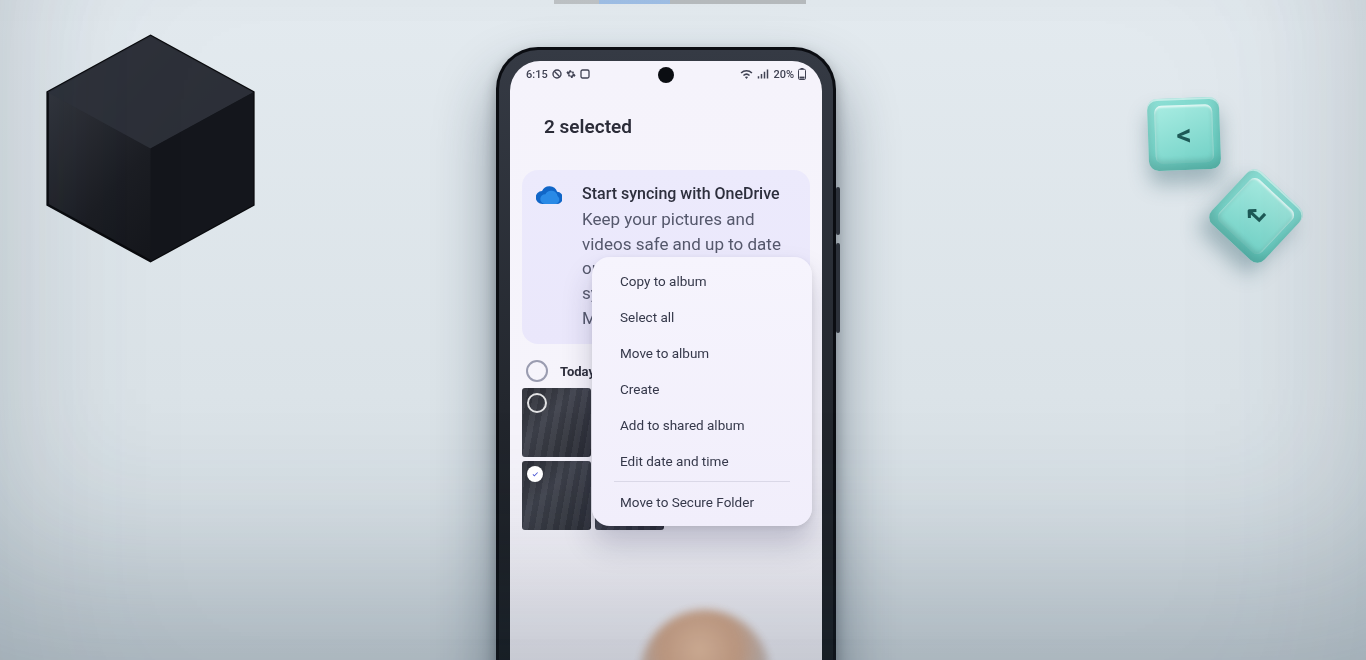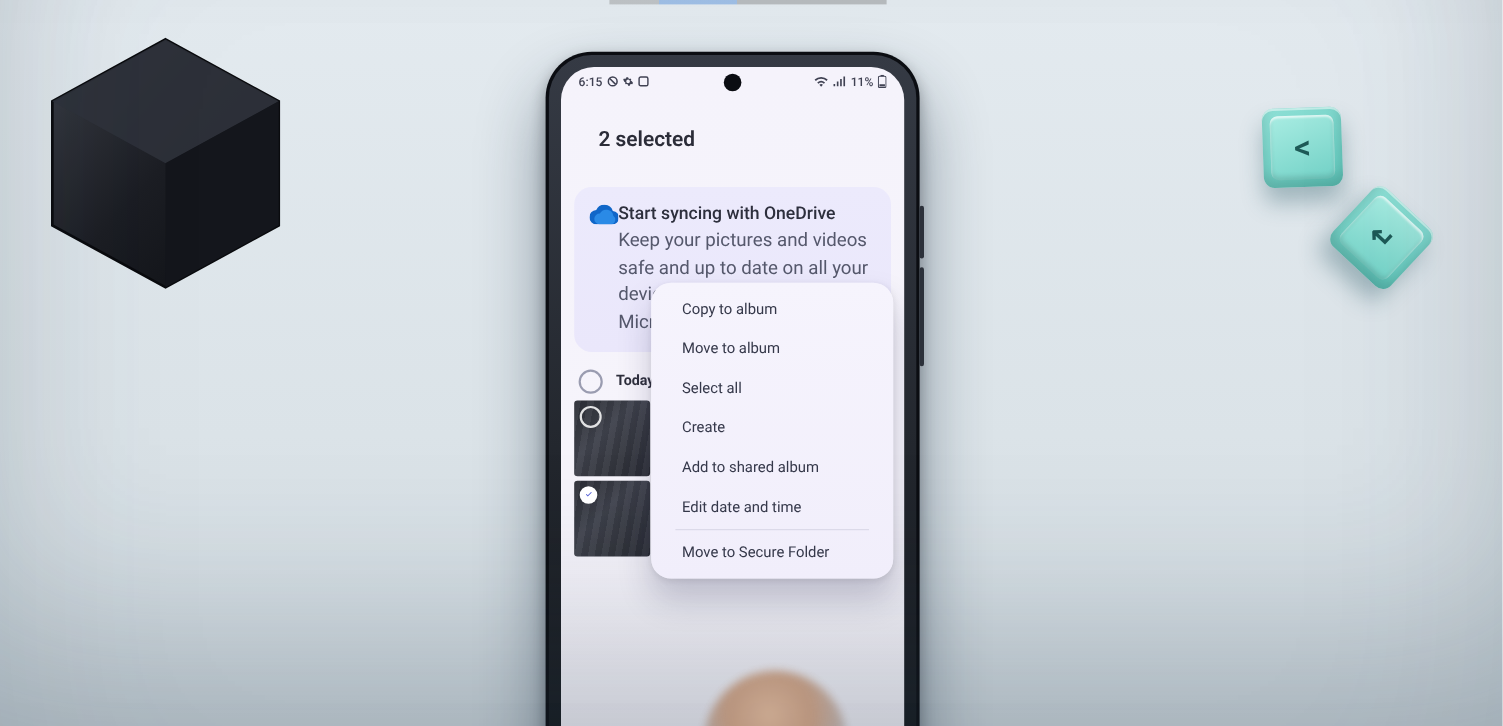--- a/index.html
+++ b/index.html
@@ -47,21 +47,21 @@
   .status{display:flex;justify-content:space-between;align-items:center;
     height:26px;padding:0 16px;font-size:11px;color:#404253;font-weight:500;text-align:center;}
   .status .l,.status .r{display:flex;align-items:center;gap:4px;}
   .status svg{display:block;}
   
   .hdr{padding:12px 18px 12px;}
   .hdr h1{margin:16px;font-size:19px;font-weight:600;color:#2b2c38;}
   
   .banner{margin:4px 12px 14px;padding:14px 14px 14px 14px;border-radius:16px;
     background:linear-gradient(180deg,#eceafc,#eae7fb);
-    display:flex;gap:0;}
+    display:flex;gap:20px;}
   .banner .cloud{flex:0 0 26px;margin-top:2px;}
   .banner .tx{flex:1;}
   .banner .tt{font-size:16px;color:#2d2f3d;font-weight:500;margin-bottom:4px;}
   .banner .sb{font-size:17px;line-height:1.45;color:#55586c;}
   
   .daterow{display:flex;align-items:center;gap:12px;padding:2px 16px 6px;}
   .ring{width:18px;height:18px;border:2px solid #9a9cb0;border-radius:50%;}
   .datelabel{font-size:13px;font-weight:700;color:#2e2f3c;}
   
   .grid{display:grid;grid-template-columns:repeat(4,1fr);gap:4px;padding:0 12px;}
@@ -140,21 +140,21 @@
               <rect x="1" y="1" width="8" height="8" rx="1.5" fill="none" stroke="#404253" stroke-width="1.3"></rect>
             </svg>
         </div>
         <div class="r">
           <svg width="13" height="10" viewBox="0 0 24 18">
               <path fill="#404253" d="M12 18 9 14.6a5 5 0 0 1 6 0Zm-6.6-7.3a10 10 0 0 1 13.2 0l-2 2.2a7 7 0 0 0-9.2 0ZM1 6a16 16 0 0 1 22 0l-2 2.2a13 13 0 0 0-18 0Z"></path>
             </svg>
           <svg width="12" height="10" viewBox="0 0 16 12">
               <path fill="#404253" d="M1 12V9h2v3Zm4 0V6h2v6Zm4 0V3h2v9Zm4 0V0h2v12Z"></path>
             </svg>
-          <span>11%</span>
+          <span>20%</span>
           <svg width="8" height="12" viewBox="0 0 8 12">
               <rect x="2.5" y="0" width="3" height="1.3" fill="#404253"></rect>
               <rect x="0.5" y="1.3" width="7" height="10.2" rx="1.2" fill="none" stroke="#404253" stroke-width="1"></rect>
               <rect x="1.5" y="8.6" width="5" height="2" fill="#404253"></rect>
             </svg>
         </div>
       </div>
 
       <div class="hdr">
         <h1>2 selected</h1>
@@ -205,22 +205,22 @@
               </svg>
             </div>
             <div class="expand"><svg viewBox="0 0 24 24">
                 <path fill="#fff" d="M4 4h6v2H6v4H4Zm16 0v6h-2V6h-4V4Zm0 16h-6v-2h4v-4h2ZM4 20v-6h2v4h4v2Z"></path>
               </svg></div>
           </div>
         </div>
 
       <div class="menu" id="menu">
           <div class="mi">Copy to album</div>
+          <div class="mi">Select all</div>
           <div class="mi">Move to album</div>
-          <div class="mi">Select all</div>
           <div class="mi">Create</div>
           <div class="mi">Add to shared album</div>
           <div class="mi">Edit date and time</div>
           <div class="sep"></div>
           <div class="mi">Move to Secure Folder</div>
         </div>
 
     </div>
   </div>
 

